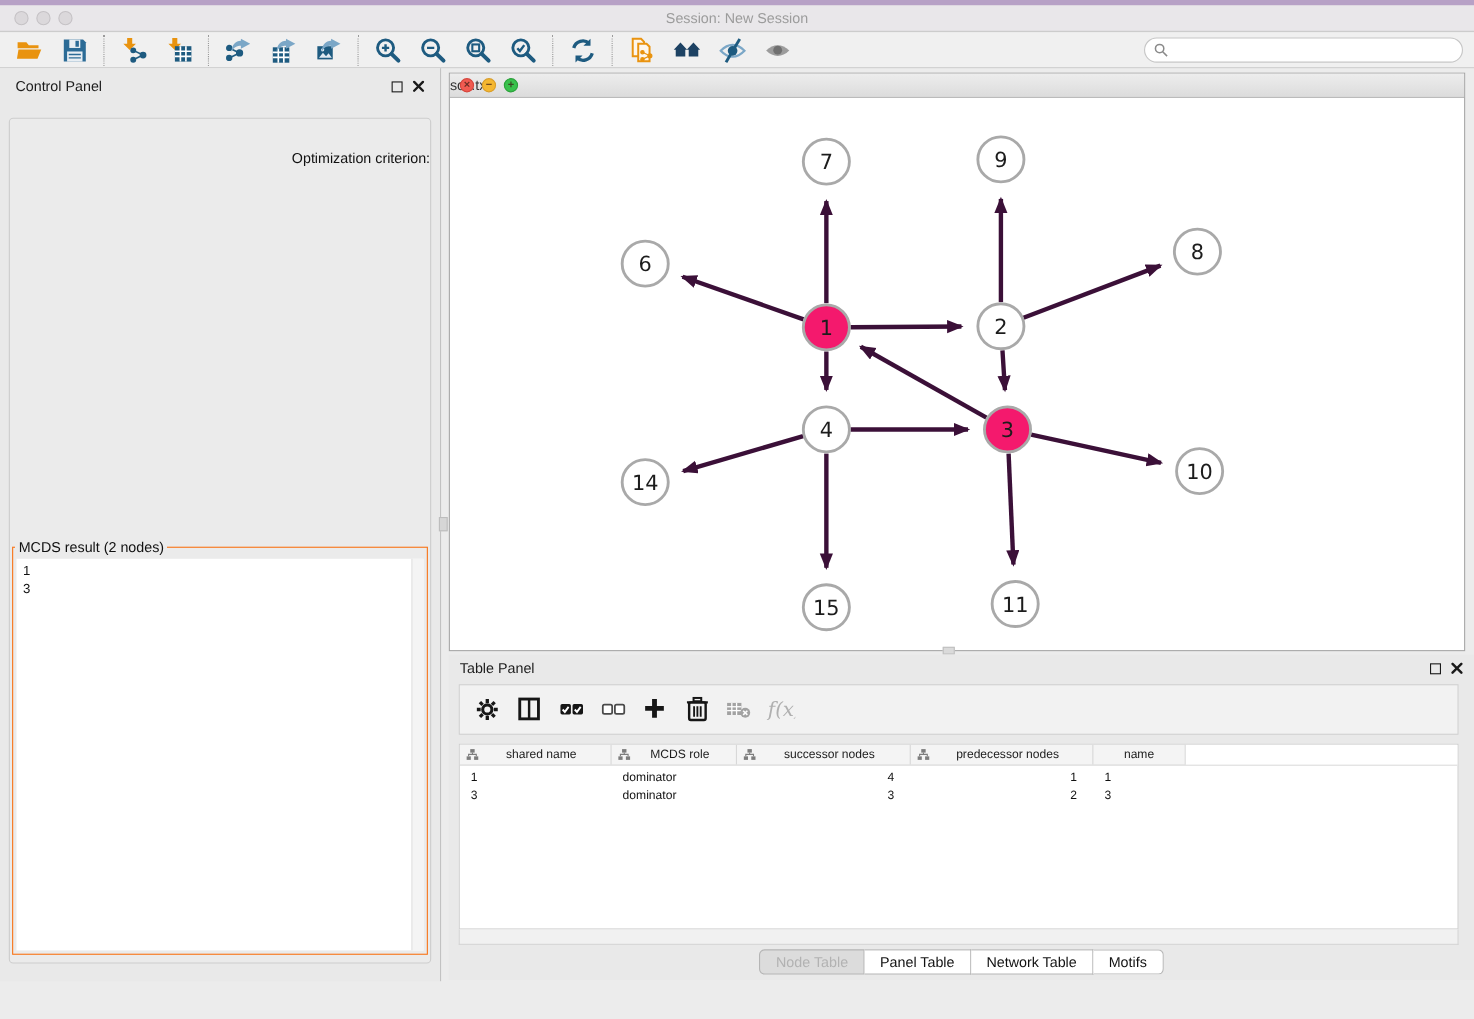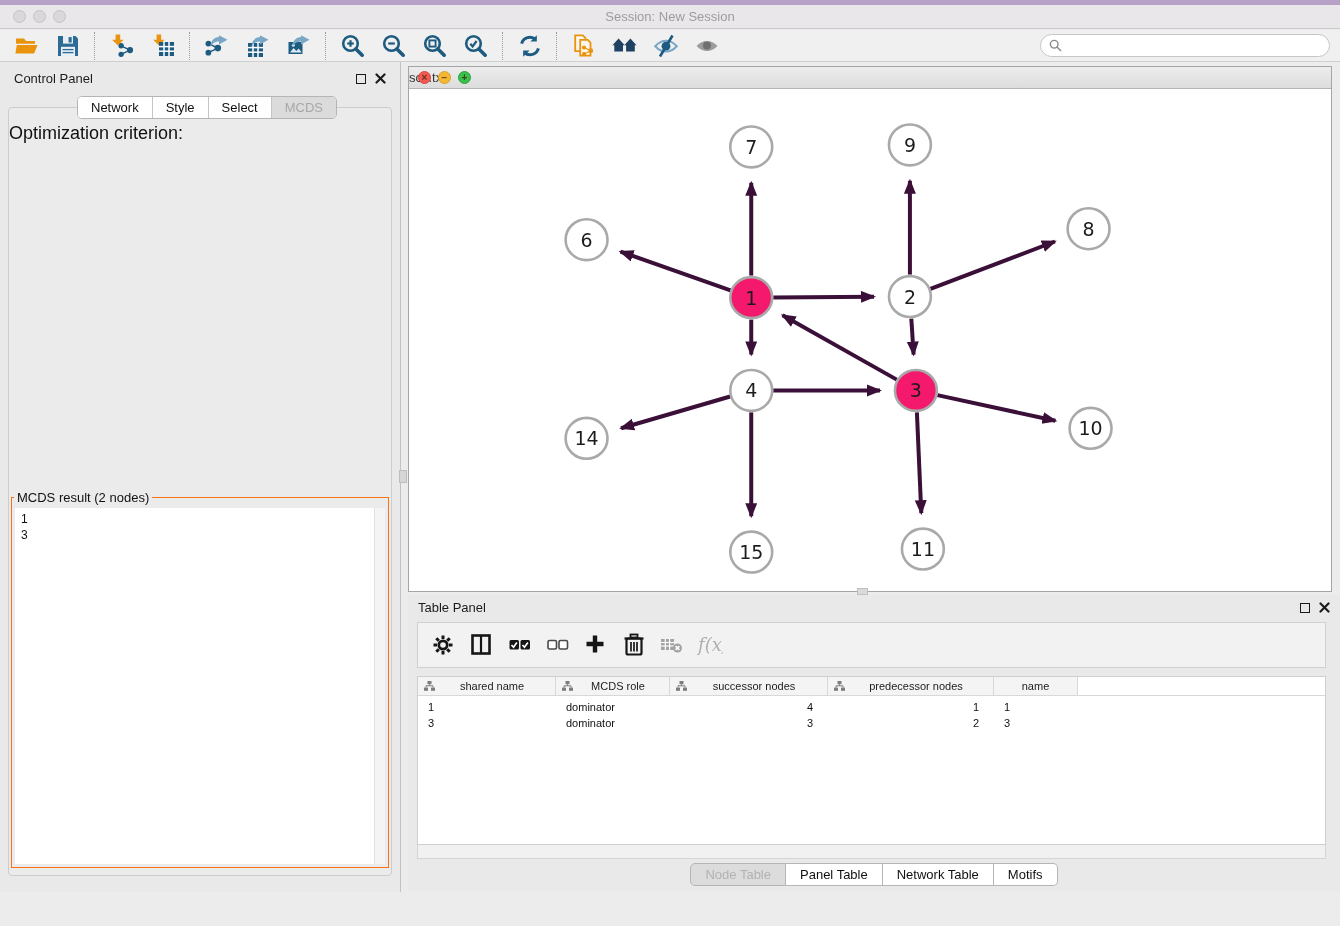--- a/index.html
+++ b/index.html
@@ -38,21 +38,21 @@
 
   .cp-tabs{position:absolute;left:77px;top:34px;display:flex;height:23px;border:1px solid #b5b5b5;
            border-radius:5px;overflow:hidden;background:#fff;z-index:2;}
   .cp-tab{font-size:13px;display:flex;align-items:center;justify-content:center;background:#fff;
           color:#111;border-right:1px solid #c4c4c4;padding:0 13px;cursor:pointer;white-space:nowrap;}
   .cp-tab:last-child{border-right:none;}
   .cp-tab.selected{background:#dbdbdb;color:#a8a8a8;}
 
   .cp-body{position:absolute;left:8px;top:45px;width:384px;height:769px;background:#ebebeb;
            border:1px solid #cdcdcd;border-radius:4px;}
-  .opt-label{position:absolute;left:0;right:0;top:15px;text-align:left;font-size:18px;}
+  .opt-label{position:absolute;left:0;right:0;top:28px;text-align:right;font-size:13px;}
   .combo{position:absolute;left:37px;top:51px;width:310px;height:23px;background:#fff;
          border:1px solid #b5b5b5;border-radius:5px;display:flex;align-items:center;
          padding:0 6px 0 12px;font-size:13px;cursor:pointer;}
   .combo .combo-label{flex:1;}
   .cp-buttons{position:absolute;left:0;right:0;top:83px;display:flex;justify-content:center;gap:14px;}
   .btn{background:linear-gradient(#ffffff,#f3f3f3);border:1px solid #bcbcbc;border-radius:5px;
        font-size:13px;height:24px;padding:0 17px;font-family:"Liberation Sans",sans-serif;cursor:pointer;}
 
   .result-fieldset{position:absolute;left:2px;top:382px;width:378px;height:378px;
                    border:1px solid #f97316;margin:0;padding:0;}
@@ -322,26 +322,20 @@
         </span>
       <span class="icon-btn">
         <svg width="11" height="11" viewBox="0 0 11 11">
             <g stroke="#1a1a1a" stroke-width="2.2" stroke-linecap="round">
           <line x1="1.5" y1="1.5" x2="9.5" y2="9.5"></line>
               <line x1="9.5" y1="1.5" x2="1.5" y2="9.5"></line>
             </g>
           </svg>
       </span>
     </div>
-    <div class="cp-tabs" id="cp-tabs">
-        <div class="cp-tab">Network</div>
-        <div class="cp-tab">Style</div>
-        <div class="cp-tab">Select</div>
-        <div class="cp-tab selected">MCDS</div>
-      </div>
     <div class="cp-body">
       <div class="opt-label">Optimization criterion:</div>
       <fieldset class="result-fieldset">
         <legend>MCDS result (2 nodes)</legend>
         <div class="result-box" id="result-lines">
             <div>1</div>
             <div>3</div>
           </div>
         <div class="vtrack"></div>
       </fieldset>

